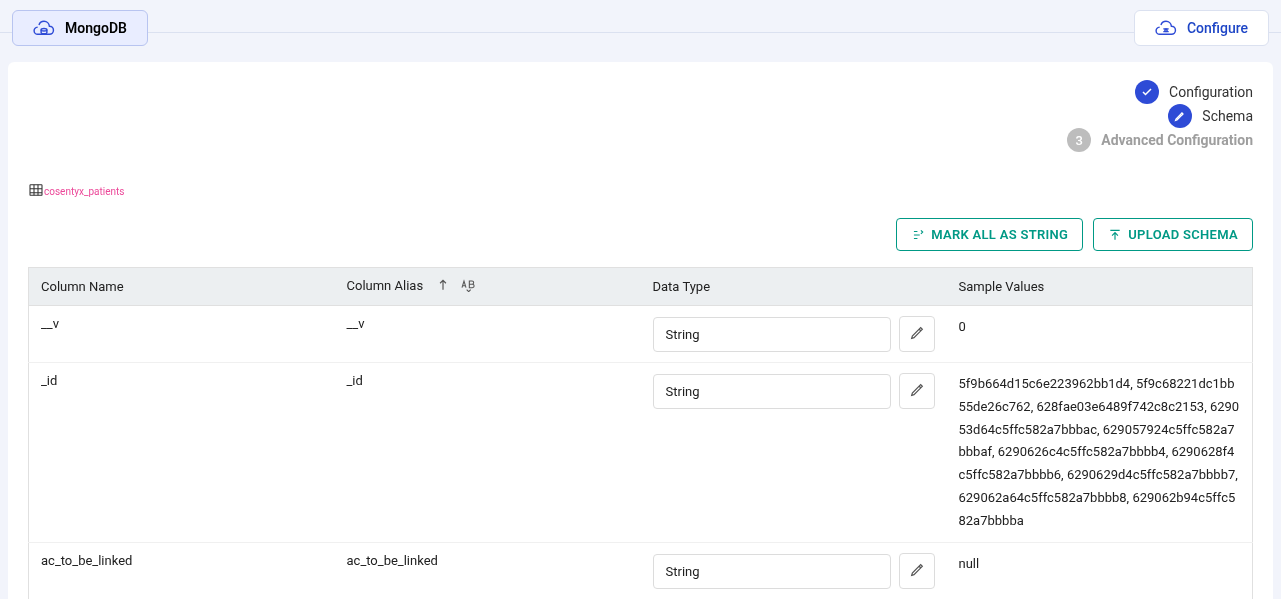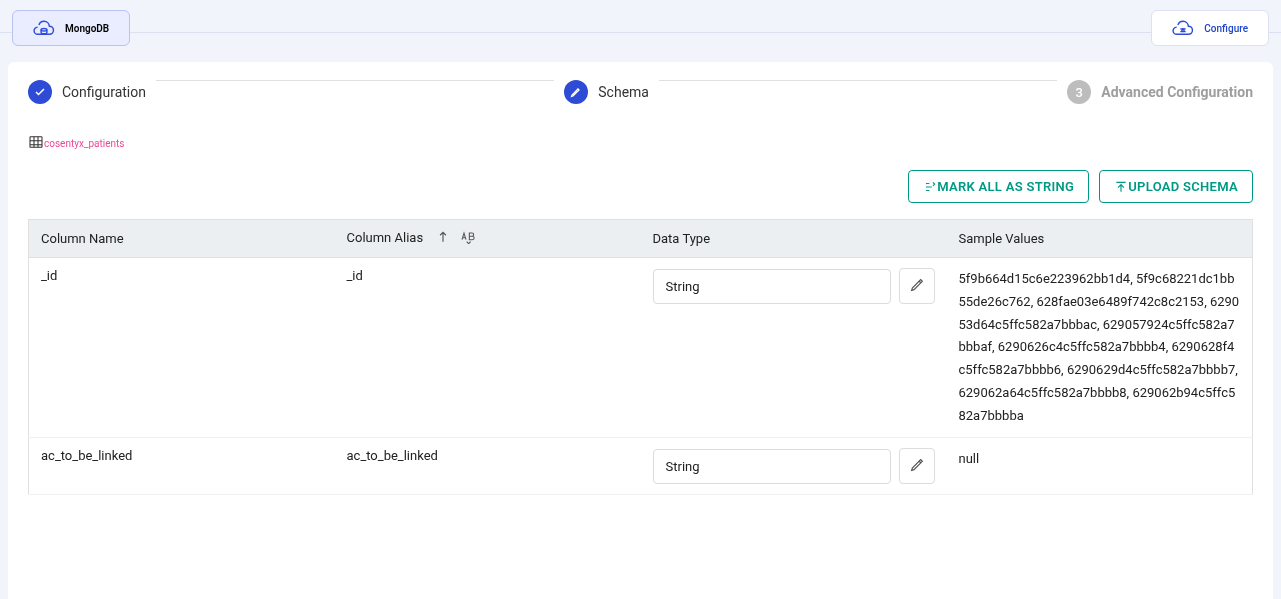--- a/index.html
+++ b/index.html
@@ -1,42 +1,42 @@
 <!DOCTYPE html>
 <html><head>
 <meta charset="utf-8">
 <style>
   * { box-sizing: border-box; margin: 0; padding: 0; font-family: -apple-system, BlinkMacSystemFont, "Segoe UI", Roboto, "Helvetica Neue", Arial, sans-serif; }
   body { background: #f2f4fb; width: 1281px; height: 599px; overflow: hidden; font-size: 13px; color: #1a1a1a; }
 
   .tab-bar { display: flex; align-items: center; padding: 10px 12px 0; gap: 0; position: relative; }
   .tab-bar::after { content:""; position:absolute; left:0; right:0; top:32px; height:1px; background:#dbe1f0; z-index:0;}
-  .tab-btn { position:relative; z-index:1; background:#fff; border:1px solid #dbe1f0; border-radius:6px; padding:8px 20px; display:flex; align-items:center; gap:10px; cursor:pointer; font-size:10px;}
+  .tab-btn { position:relative; z-index:1; background:#fff; border:1px solid #dbe1f0; border-radius:6px; padding:8px 20px; display:flex; align-items:center; gap:10px; cursor:pointer; font-size:14px;}
   .tab-btn.active { background:#e9edff; border-color:#b8c4f0;}
   .tab-btn .lbl { color:#1d45c6; font-weight:500;}
   .tab-btn.active .lbl { color:#000; font-weight:600;}
   .tab-spacer { flex:1; }
   .tab-icon svg { display:block; }
 
   .card { background:#fff; margin:16px 8px 0; border-radius:6px 6px 0 0; padding:18px 20px; height:calc(100% - 60px); overflow:auto;}
 
-  .stepper { display:flex; align-items:flex-start; margin-bottom:30px;}
+  .stepper { display:flex; align-items:flex-end; margin-bottom:30px;flex-direction:column;}
   .step { display:flex; align-items:center; gap:10px;}
   .step-circle { width:24px; height:24px; border-radius:50%; display:flex; align-items:center; justify-content:center; font-size:13px; font-weight:500;}
   .sc-done { background:#2e4bd6; color:#fff;}
   .sc-active { background:#2e4bd6; color:#fff;}
   .sc-pending { background:#bdbdbd; color:#fff;}
   .step-label { font-size:14px; color:#333;}
   .step.pending .step-label { color:#9e9e9e;font-weight:bold;}
   .step-line { flex:1; height:1px; background:#e0e0e0; margin:0 10px;}
 
   .table-name-row { display:flex; align-items:center; gap:0; font-size:10px; color:#ec4899; margin-bottom:18px;}
 
   .actions { display:flex; justify-content:flex-end; gap:10px; margin-bottom:16px;}
-  .act-btn { border:1px solid #009985; color:#009985; background:#fff; border-radius:4px; padding:8px 14px; display:flex; align-items:center; font-size:13px; font-weight:600; cursor:pointer; letter-spacing:0.3px;}
+  .act-btn { border:1px solid #009985; color:#009985; background:#fff; border-radius:4px; padding:8px 14px; display:flex; align-items:center; gap:6px; font-size:13px; font-weight:600; cursor:pointer; letter-spacing:0.3px;}
   .act-btn svg { stroke:#009985; }
 
   table.schema { width:100%; border-collapse:collapse; border:1px solid #e0e0e0;}
   table.schema thead th { background:#eceff1; text-align:left; padding:10px 12px; font-size:13px; font-weight:400; color:#212121; border-bottom:1px solid #e0e0e0;}
   table.schema tbody td { padding:10px 12px; border-bottom:1px solid #f0f0f0; vertical-align:top; font-size:13px; color:#212121;}
   .th-icons { display:inline-flex; gap:10px; margin-left:10px; vertical-align:middle;}
   .th-icons svg { cursor:pointer;}
   .dt-cell { display:flex; align-items:center; gap:8px;}
   .dt-input { flex:1; border:1px solid #dcdcdc; border-radius:4px; padding:9px 12px; font-size:13px; color:#212121; background:#fff;}
   .edit-btn { border:1px solid #dcdcdc; border-radius:4px; width:36px; height:36px; display:flex; align-items:center; justify-content:center; background:#fff; cursor:pointer;}
@@ -152,49 +152,66 @@
                 </svg>
             </span>
           </span>
         </th>
         <th>Data Type</th>
         <th>Sample Values</th>
       </tr>
     </thead>
     <tbody id="tbody">
         <tr>
-          <td>_id</td>
-          <td>_id</td>
+          <td>__v</td>
+          <td>__v</td>
           <td>
             <div class="dt-cell">
               <input class="dt-input" value="String" style="">
               <div class="edit-btn">
                 <span><svg width="16" height="16" viewBox="0 0 24 24" fill="none" stroke="#555" stroke-width="1.8">
                     <path d="M4 20l3.5-1L20 6.5 17.5 4 5 16.5 4 20zM15 6l3 3"></path>
                   </svg></span>
               </div>
             </div>
           </td>
           <td>
-            <div class="sample">5f9b664d15c6e223962bb1d4, 5f9c68221dc1bb55de26c762, 628fae03e6489f742c8c2153, 629053d64c5ffc582a7bbbac, 629057924c5ffc582a7bbbaf, 6290626c4c5ffc582a7bbbb4, 6290628f4c5ffc582a7bbbb6, 6290629d4c5ffc582a7bbbb7, 629062a64c5ffc582a7bbbb8, 629062b94c5ffc582a7bbbba</div>
+            <div class="sample">0</div>
           </td>
         </tr>
         <tr>
-          <td>ac_to_be_linked</td>
-          <td>ac_to_be_linked</td>
+          <td>_id</td>
+          <td>_id</td>
           <td>
             <div class="dt-cell">
               <input class="dt-input" value="String" style="">
               <div class="edit-btn">
                 <span><svg width="16" height="16" viewBox="0 0 24 24" fill="none" stroke="#555" stroke-width="1.8">
                     <path d="M4 20l3.5-1L20 6.5 17.5 4 5 16.5 4 20zM15 6l3 3"></path>
                   </svg></span>
               </div>
             </div>
           </td>
           <td>
+            <div class="sample">5f9b664d15c6e223962bb1d4, 5f9c68221dc1bb55de26c762, 628fae03e6489f742c8c2153, 629053d64c5ffc582a7bbbac, 629057924c5ffc582a7bbbaf, 6290626c4c5ffc582a7bbbb4, 6290628f4c5ffc582a7bbbb6, 6290629d4c5ffc582a7bbbb7, 629062a64c5ffc582a7bbbb8, 629062b94c5ffc582a7bbbba</div>
+          </td>
+        </tr>
+        <tr>
+          <td>ac_to_be_linked</td>
+          <td>ac_to_be_linked</td>
+          <td>
+            <div class="dt-cell">
+              <input class="dt-input" value="String" style="">
+              <div class="edit-btn">
+                <span><svg width="16" height="16" viewBox="0 0 24 24" fill="none" stroke="#555" stroke-width="1.8">
+                    <path d="M4 20l3.5-1L20 6.5 17.5 4 5 16.5 4 20zM15 6l3 3"></path>
+                  </svg></span>
+              </div>
+            </div>
+          </td>
+          <td>
             <div class="sample">null</div>
           </td>
         </tr>
       </tbody>
   </table>
 
 </div>
 
 </body></html>

